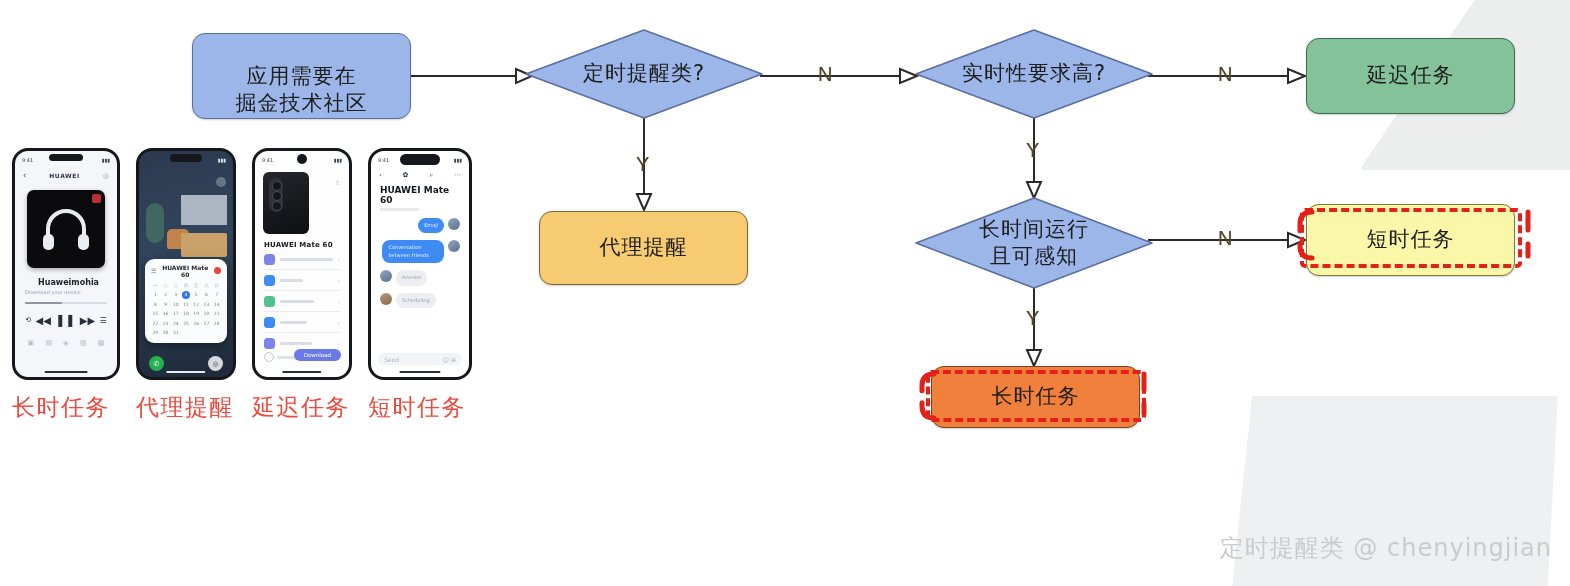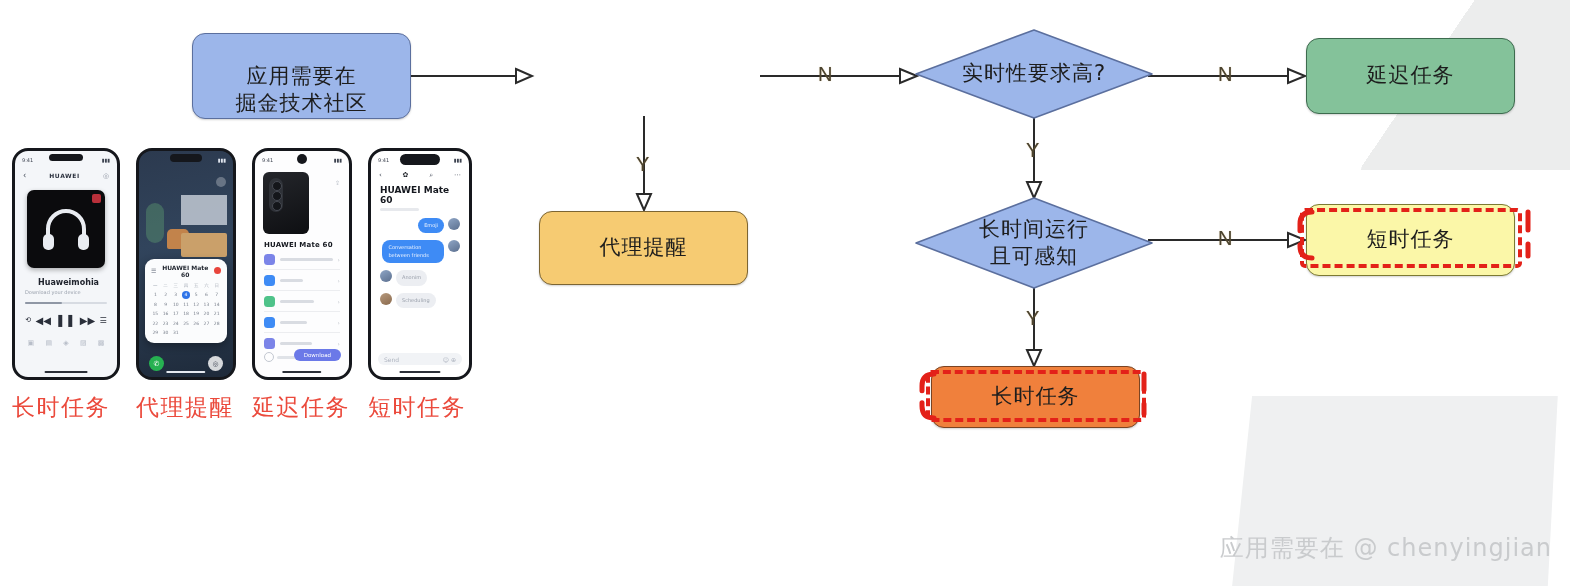--- a/index.html
+++ b/index.html
@@ -279,20 +279,28 @@
     <line x1="16" y1="0" x2="16" y2="66"></line>
     <path d="M9 66 L16 82 L23 66 Z" fill="#2a2a2a" stroke="none"></path>
   </svg>
   <div class="edgelabel" style="left:1026px; top:307px;">Y</div>
 
   <div class="node rbox blue" style="left:192px; top:33px; width:219px; height:86px; flex-direction:column;">
     <span>应用需要在</span>
     <span>掘金技术社区</span>
   </div>
 
+  <div class="diamond" style="left:524px; top:28px; width:240px; height:92px;">
+    <svg width="240" height="92" viewBox="0 0 240 92">
+      <path d="M120 2 L238 46 L120 90 L2 46 Z" fill="#9cb6ea" stroke="#5b6f9e" stroke-width="1.6" stroke-linejoin="round"></path>
+    </svg>
+    <div class="dlabel">
+      <span>定时提醒类?</span>
+    </div>
+  </div>
 
   <div class="diamond" style="left:914px; top:196px; width:240px; height:94px;">
     <svg width="240" height="94" viewBox="0 0 240 94">
       <path d="M120 2 L238 47 L120 92 L2 47 Z" fill="#9cb6ea" stroke="#5b6f9e" stroke-width="1.6" stroke-linejoin="round"></path>
     </svg>
     <div class="dlabel" style="flex-direction:column;">
       <span>长时间运行</span>
       <span>且可感知</span>
     </div>
   </div>
@@ -534,15 +542,15 @@
       <span>Send</span>
       <span>
         <span>☺</span>
         <span>⊕</span>
       </span>
     </div>
     <div class="homebar"></div>
   </div>
   <div class="phone-caption" style="left:368px; top:392px;">短时任务</div>
 
-  <div class="watermark" style="right:18px; bottom:22px;">应用需要在 @ chenyingjian</div>
+  <div class="watermark" style="right:18px; bottom:22px;">定时提醒类 @ chenyingjian</div>
 
 </div>
 
 </body></html>

